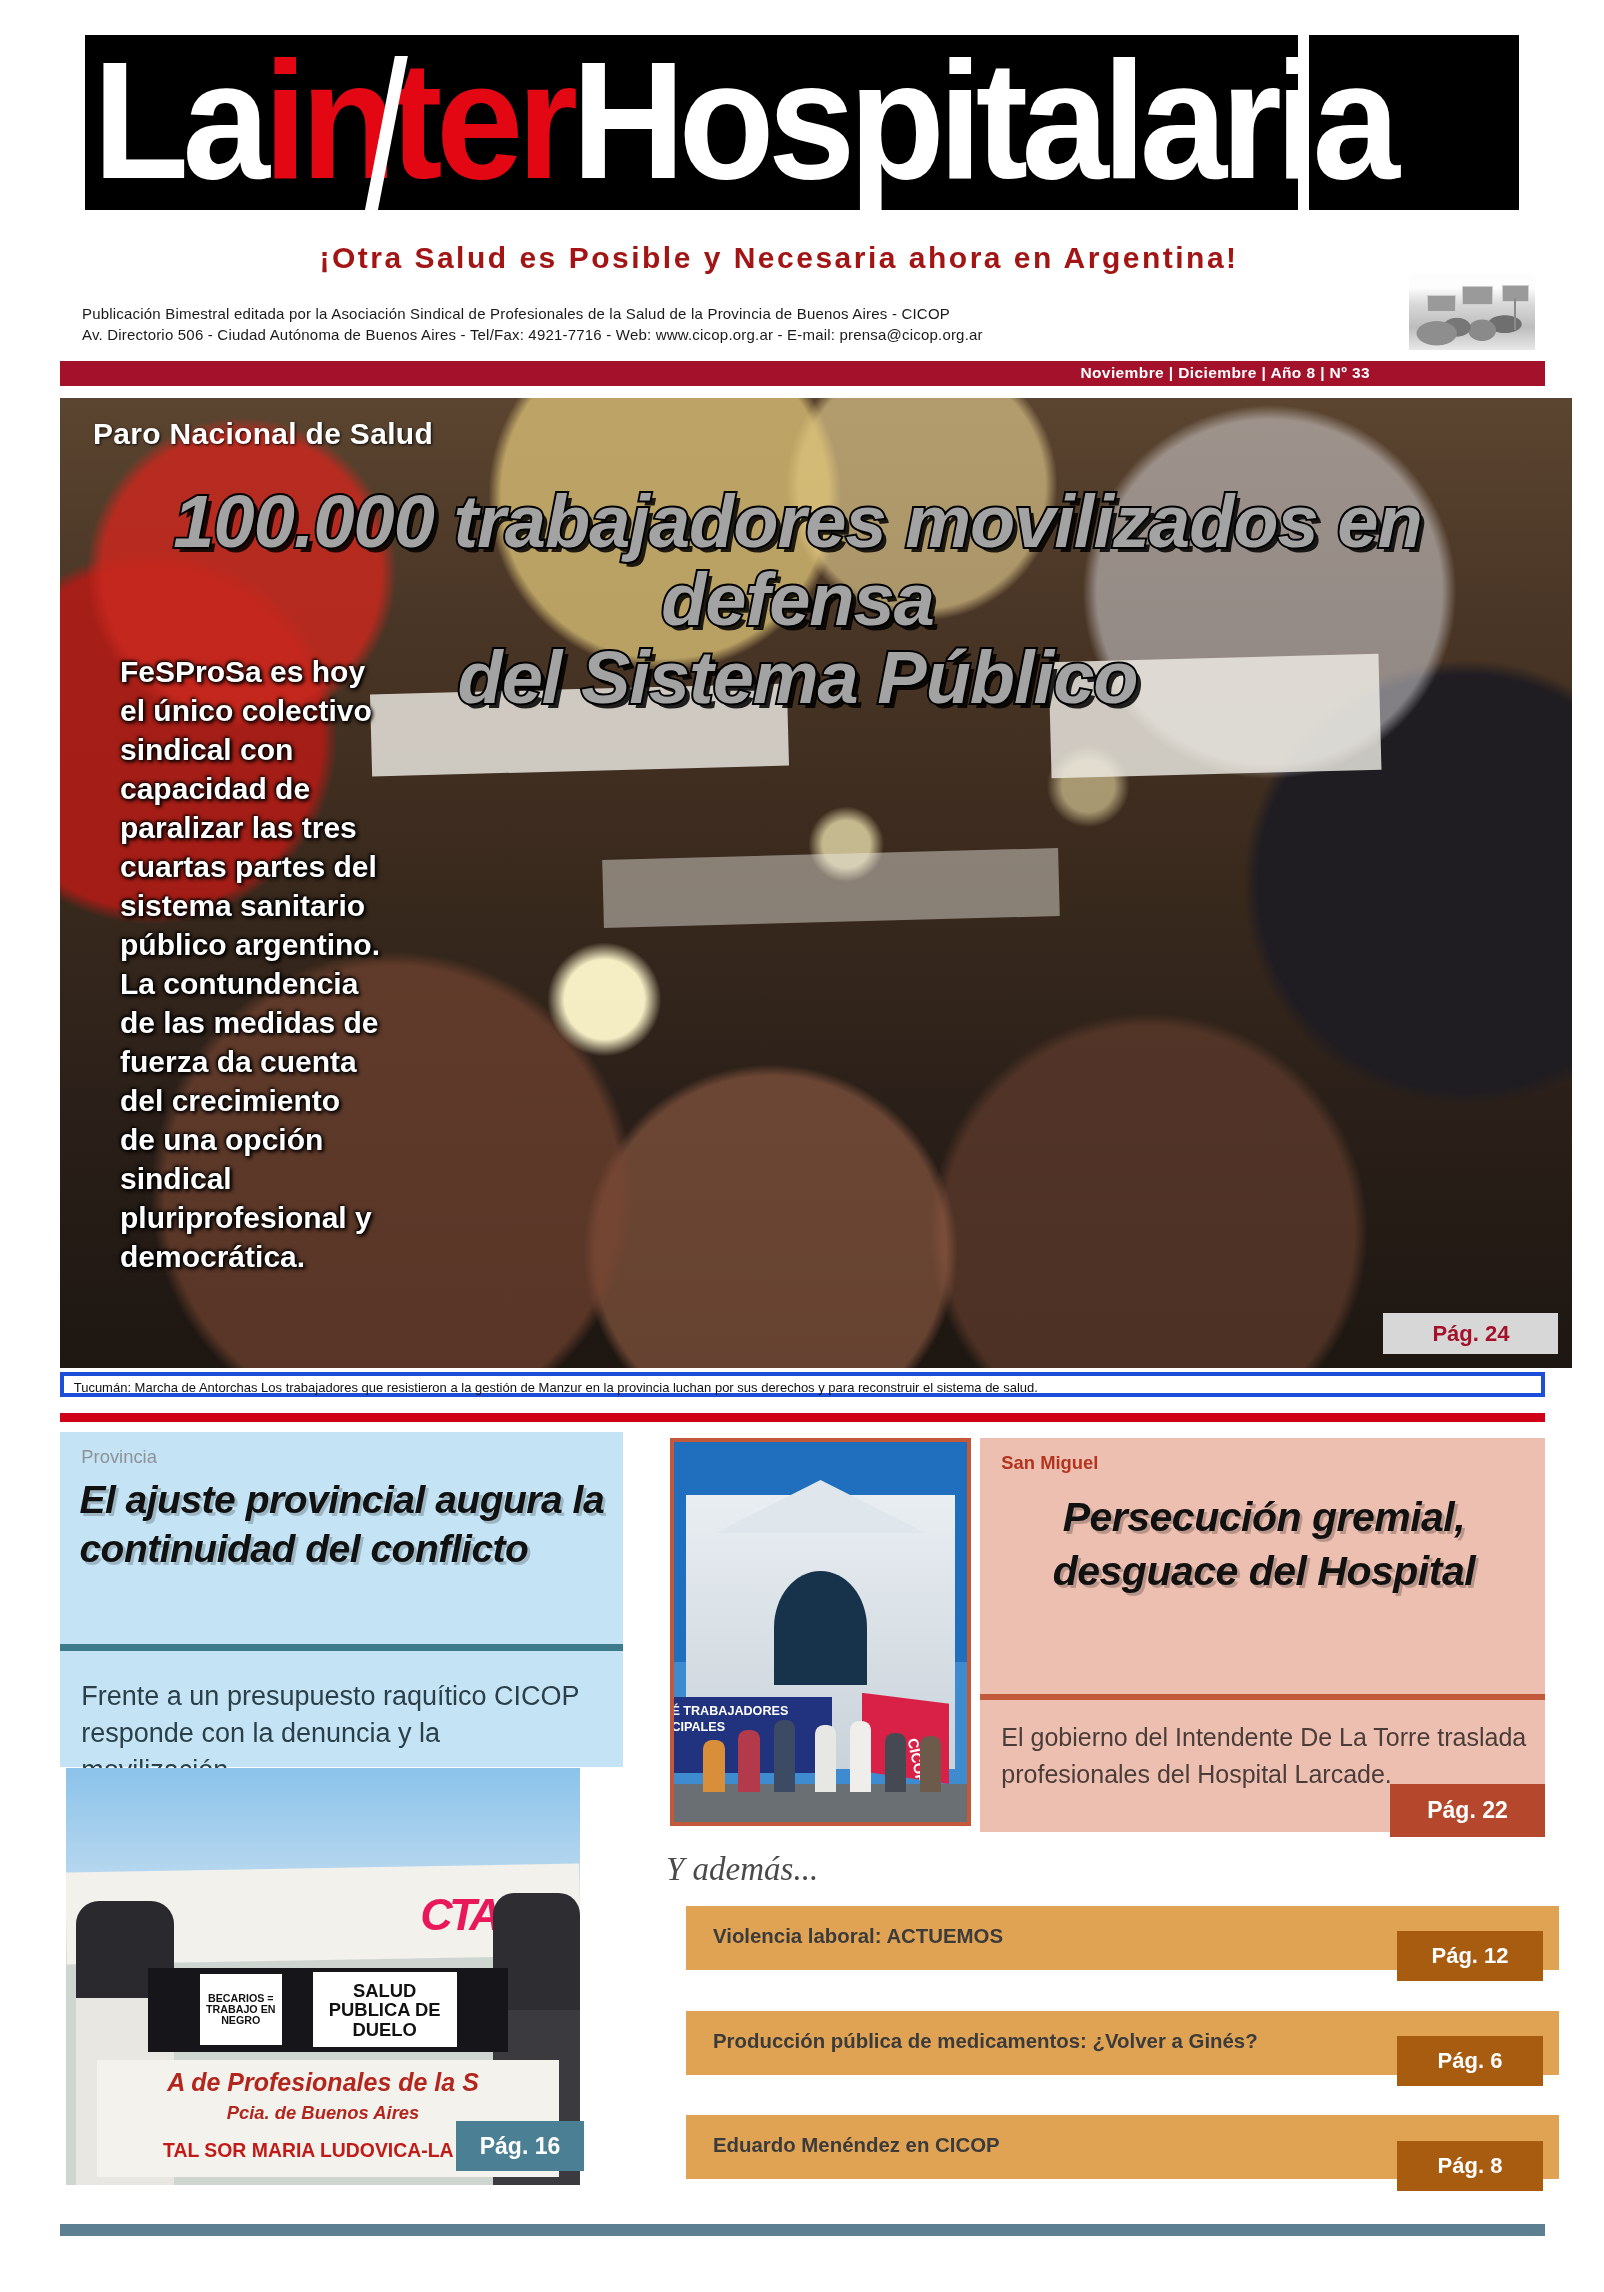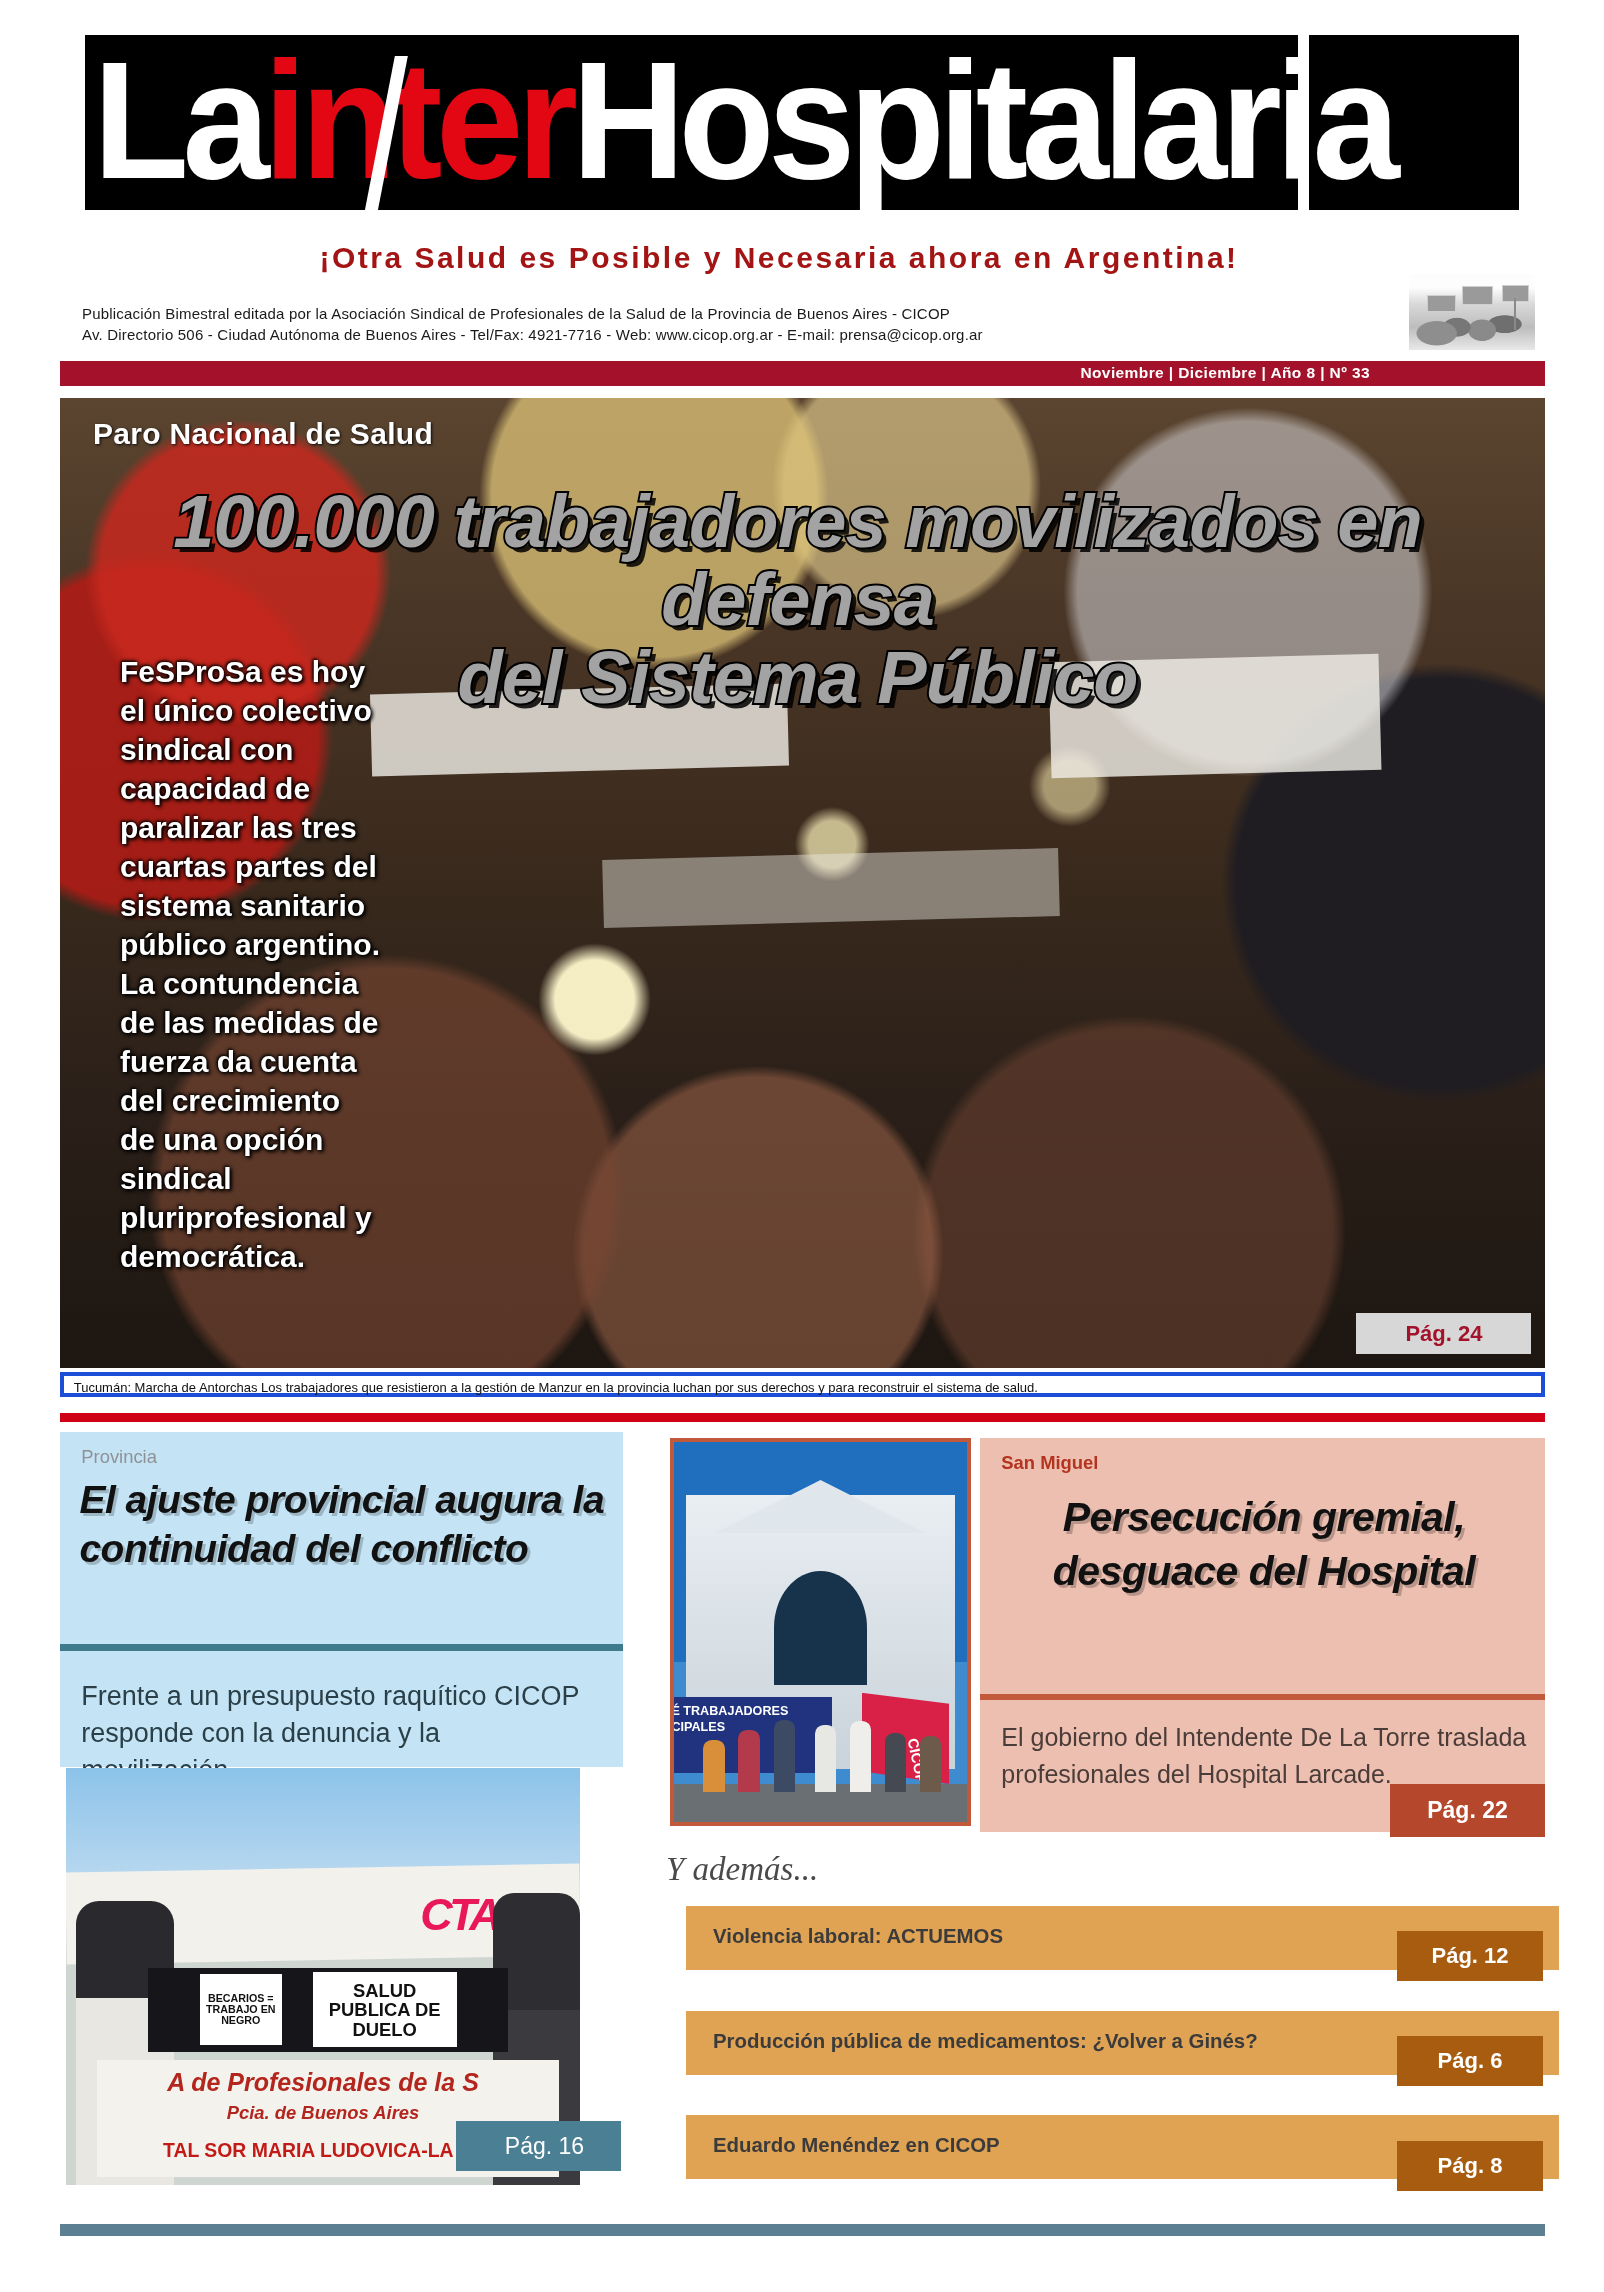--- a/index.html
+++ b/index.html
@@ -54,20 +54,21 @@
   }
   .datebar .lbl{
     position:absolute;right:175px;top:2.9px;color:#fff;font-size:15.5px;font-weight:bold;
     white-space:nowrap;letter-spacing:0.4px;
   }
 
   
   .hero{
     position:absolute;left:60px;top:398px;width:1485px;height:970px;overflow:hidden;
     background:#241a12;
+    padding-left:27px;
   }
   .hero-bg{
     position:absolute;inset:0;
     background:
       radial-gradient(circle at 12% 18%, rgba(200,40,30,.85) 0 9%, transparent 10%),
       radial-gradient(circle at 6% 35%, rgba(175,28,22,.9) 0 11%, transparent 12%),
       radial-gradient(circle at 40% 10%, rgba(222,196,120,.75) 0 13%, transparent 14%),
       radial-gradient(circle at 57% 9%, rgba(236,214,150,.6) 0 10%, transparent 11%),
       radial-gradient(circle at 36% 62%, rgba(255,248,205,.95) 0 3.5%, transparent 5%),
       radial-gradient(circle at 52% 46%, rgba(255,245,190,.7) 0 2.5%, transparent 4%),
@@ -135,22 +136,22 @@
   .lp-sky{position:absolute;left:0;top:0;width:100%;height:27%;background:linear-gradient(180deg,#8cc3ea,#b9d8ef);}
   .lp-banner{position:absolute;left:0;top:24%;width:100%;height:22%;background:#f2f1ec;transform:rotate(-1deg);}
   .lp-cta{position:absolute;right:16%;top:29%;font:bold 45px "Liberation Sans",sans-serif;color:#e8185a;font-style:italic;letter-spacing:-3.9px;}
   .lp-coffin{position:absolute;left:16%;top:48%;width:70%;height:20%;background:#16161a;}
   .lp-sign{position:absolute;background:#fff;color:#111;font-weight:bold;text-align:center;display:flex;align-items:center;justify-content:center;line-height:1.05;}
   .lp-banner2{position:absolute;left:6%;top:70%;width:90%;height:28%;background:#f4f2ec;}
   .lp-b2t{position:absolute;width:100%;text-align:center;color:#b3261e;font-style:italic;font-weight:bold;}
   .lp-figL{position:absolute;left:2%;top:32%;width:19%;height:68%;background:linear-gradient(180deg,#2a2a2e 0 34%, #e9e7e2 34% 100%);border-radius:23px 23px 0 0;}
   .lp-figR{position:absolute;right:0%;top:30%;width:17%;height:70%;background:linear-gradient(180deg,#2e2e32 0 40%, #3a3a3f 40% 100%);border-radius:21.3px 21.3px 0 0;}
   .pag16{
-    position:absolute;left:456px;top:2121px;width:153px;height:50px;background:#4a7f94;
-    color:#fff;font-size:23px;font-weight:normal;display:flex;align-items:center;justify-content:center;padding-left:12px;
+    position:absolute;left:456px;top:2121px;width:128px;height:50px;background:#4a7f94;
+    color:#fff;font-size:23px;font-weight:bold;display:flex;align-items:center;justify-content:center;
   }
 
   
   .rphoto{
     position:absolute;left:670px;top:1438px;width:301px;height:388px;
     border:4.9px solid #c2593a;box-sizing:border-box;overflow:hidden;background:#2f7fc1;
   }
   .rp-sky{position:absolute;inset:0;background:linear-gradient(180deg,#1f6fbe 0 58%, #3f8bd0 58% 100%);}
   .rp-bldg{position:absolute;left:4%;top:14%;width:92%;height:72%;background:linear-gradient(180deg,#e9eef2,#c9d3da);}
   .rp-ped{position:absolute;left:14%;top:10%;width:72%;height:14%;background:#dfe6ec;clip-path:polygon(50% 0,100% 100%,0 100%);}

